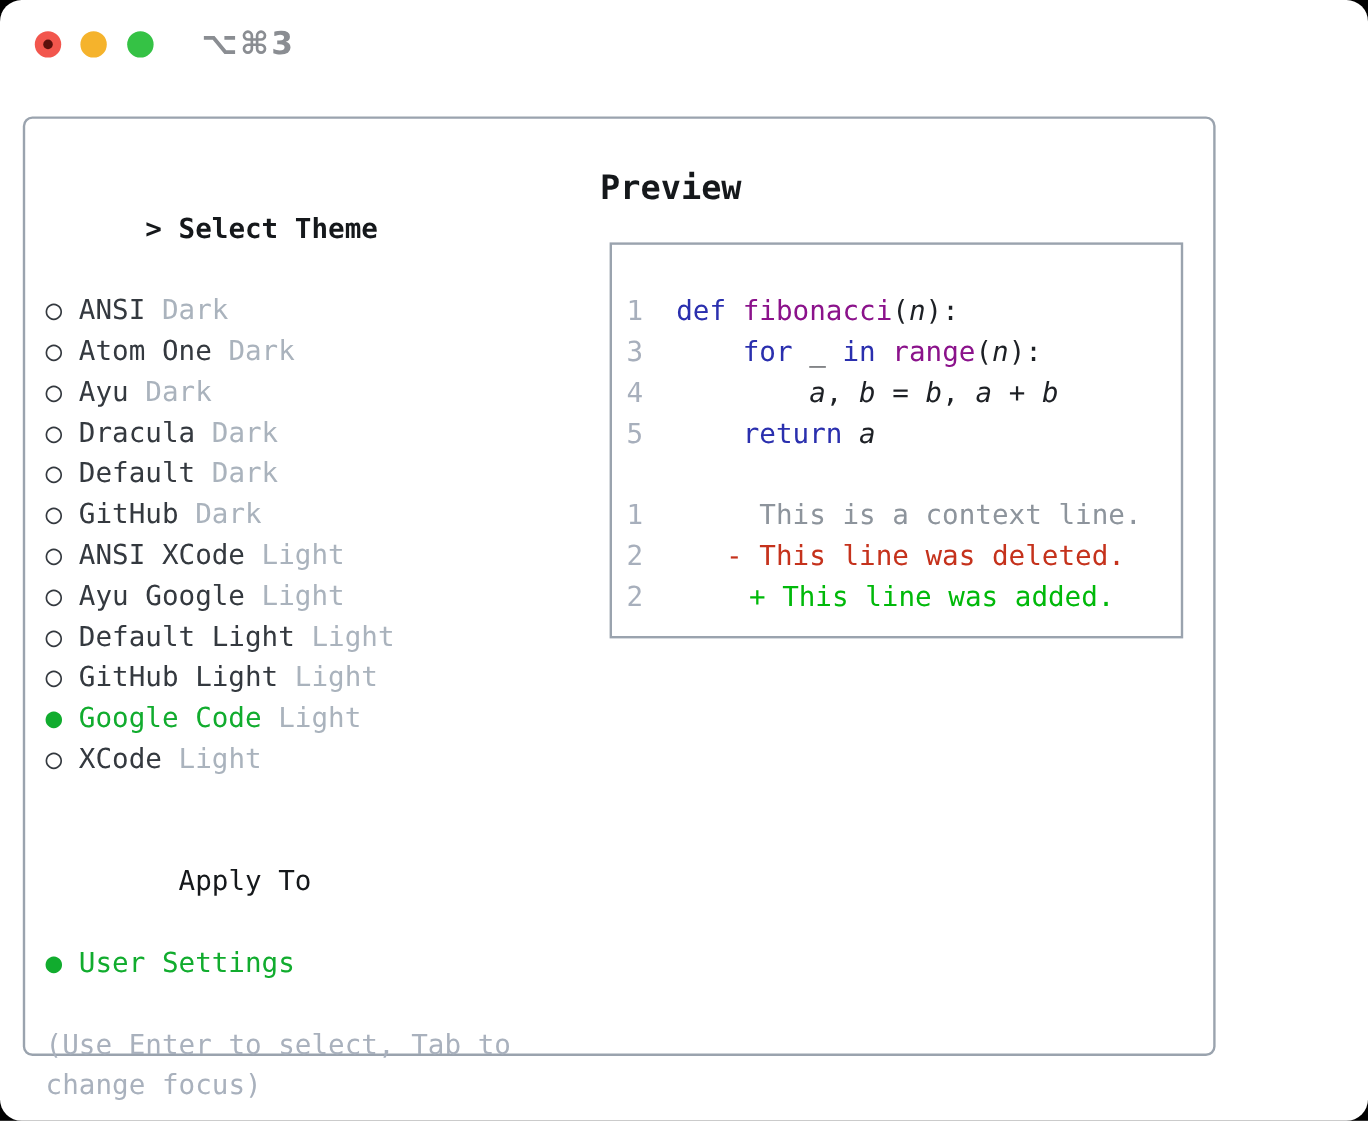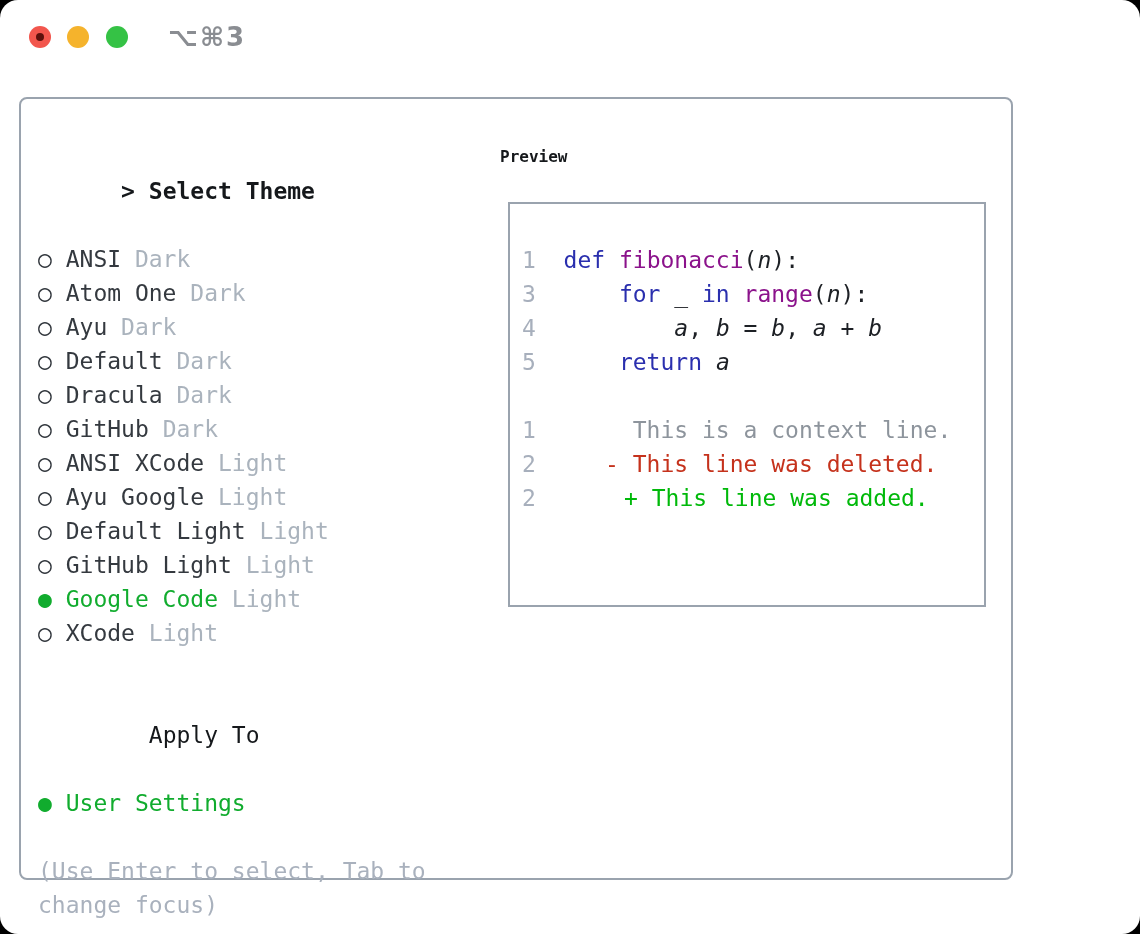--- a/index.html
+++ b/index.html
@@ -54,25 +54,25 @@
   .hdr-row{font-weight:bold;color:var(--header);}
   .hdr-row .mk{color:var(--header);}
   .apply-hdr{color:var(--header);}
   .apply-hdr .mk{visibility:hidden;}
   .spacer{height:34px;}
   .help{
     width:430px;color:var(--help);white-space:normal;
   }
   
   .preview-hdr{
-    position:absolute;left:500px;top:140px;font-size:16px;line-height:34px;
+    position:absolute;left:500px;top:140px;font-size:28px;line-height:34px;
     font-weight:bold;color:var(--header);
   }
   .preview-box{
-    position:absolute;left:508px;top:202px;width:478px;height:405px;
+    position:absolute;left:508px;top:202px;width:478px;height:330px;
     border:2px solid var(--border);box-sizing:border-box;
     padding:39px 0 0 12px;overflow:hidden;
   }
   .cline{white-space:pre;font-size:23px;line-height:34px;min-height:34px;color:var(--text);}
   .ln{display:inline-block;width:3ch;color:var(--ln);}
   .kw{color:var(--kw);}
   .fn{color:var(--fn);}
   .nu{color:var(--num);}
   .va{color:var(--text);font-style:italic;}
   .pl{color:var(--text);}
@@ -98,22 +98,22 @@
 
   <div class="left-col">
     <div class="row hdr-row">
       <span class="mk">&gt;</span><span>Select Theme</span>
     </div>
 
     <div>
         <div class="row"><span class="mk">○</span><span class="nm">ANSI</span><span class="vr">Dark</span></div>
         <div class="row"><span class="mk">○</span><span class="nm">Atom One</span><span class="vr">Dark</span></div>
         <div class="row"><span class="mk">○</span><span class="nm">Ayu</span><span class="vr">Dark</span></div>
+        <div class="row"><span class="mk">○</span><span class="nm">Dracula</span><span class="vr">Dark</span></div>
         <div class="row"><span class="mk">○</span><span class="nm">Default</span><span class="vr">Dark</span></div>
-        <div class="row"><span class="mk">○</span><span class="nm">Dracula</span><span class="vr">Dark</span></div>
         <div class="row"><span class="mk">○</span><span class="nm">GitHub</span><span class="vr">Dark</span></div>
         <div class="row"><span class="mk">○</span><span class="nm">ANSI XCode</span><span class="vr">Light</span></div>
         <div class="row"><span class="mk">○</span><span class="nm">Ayu Google</span><span class="vr">Light</span></div>
         <div class="row"><span class="mk">○</span><span class="nm">Default Light</span><span class="vr">Light</span></div>
         <div class="row"><span class="mk">○</span><span class="nm">GitHub Light</span><span class="vr">Light</span></div>
         <div class="row"><span class="mk sel">●</span><span class="nm sel">Google Code</span><span class="vr">Light</span></div>
         <div class="row"><span class="mk">○</span><span class="nm">XCode</span><span class="vr">Light</span></div>
       </div>
 
     <div class="spacer"></div>

